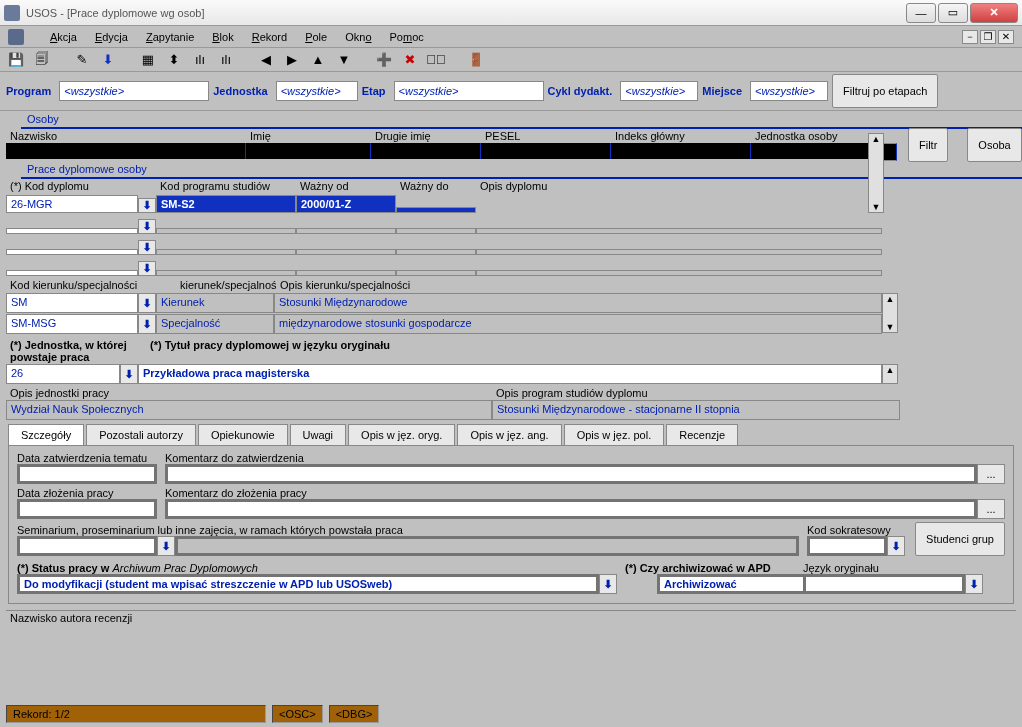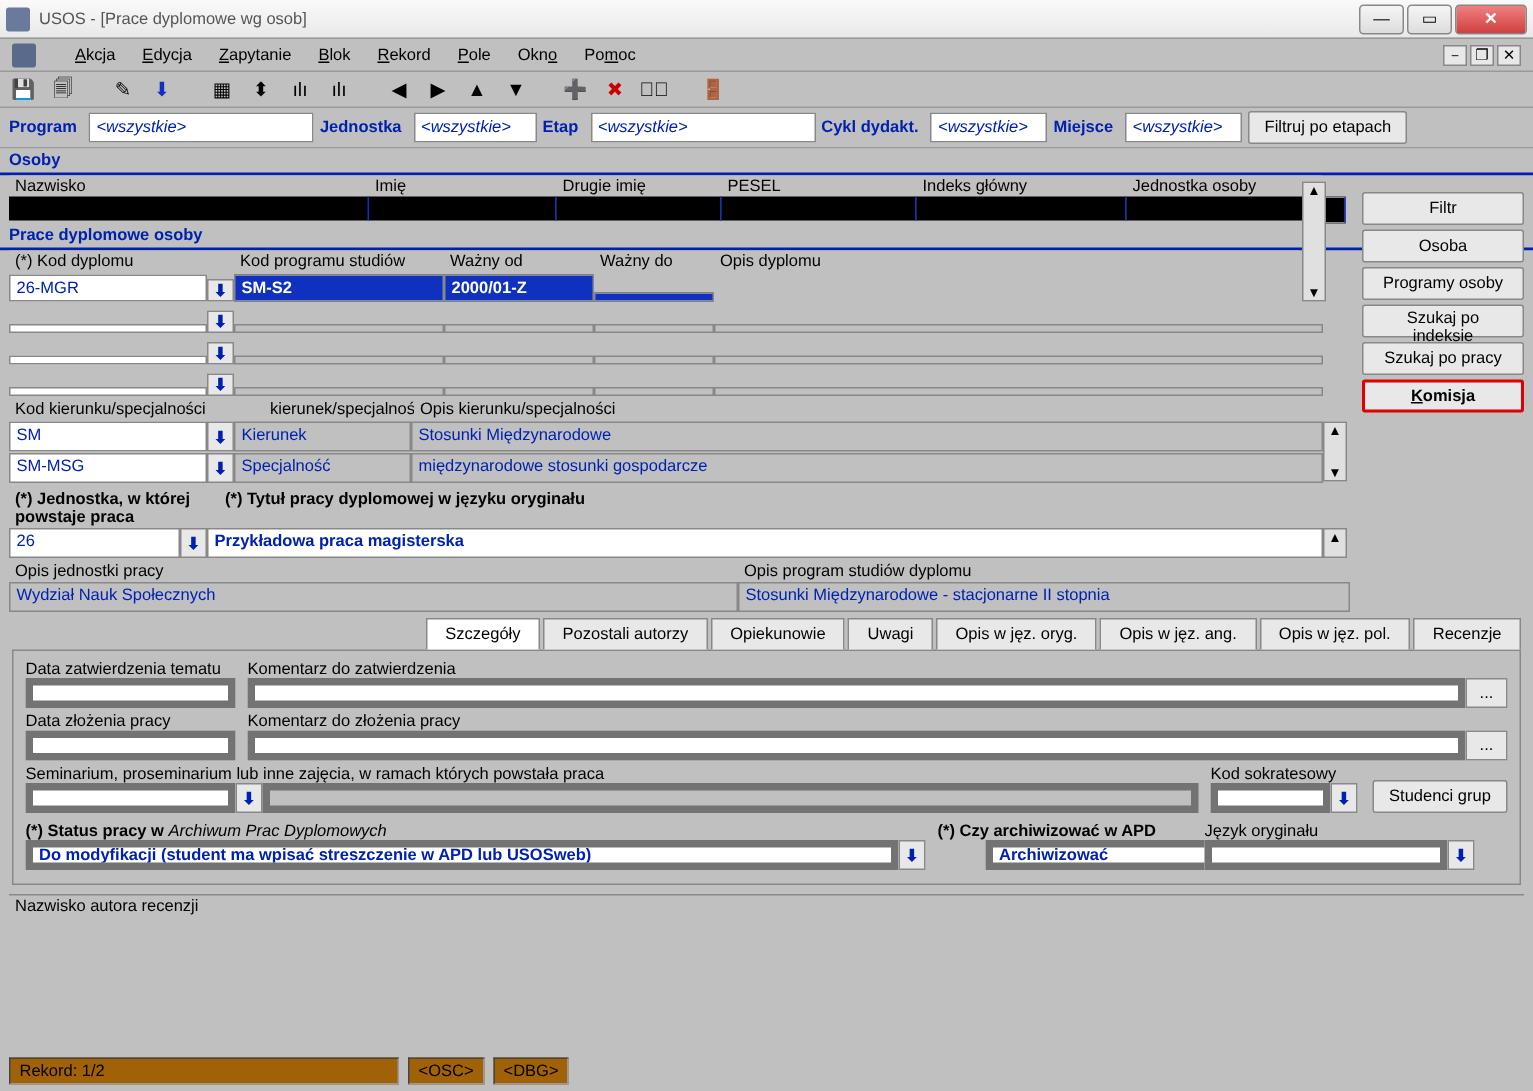--- a/index.html
+++ b/index.html
@@ -23,59 +23,59 @@
 
 
 .toolbar { height: 24px; background: #c0c0c0; display: flex; align-items: center; padding: 0 6px; gap: 6px; border-bottom: 1px solid #999; }
 .tb-btn { width: 20px; height: 20px; display: inline-flex; align-items: center; justify-content: center; font-size: 13px; cursor: pointer; }
 .tb-sep { width: 8px; }
 
 
 .filterrow { display: flex; align-items: center; background: #c0c0c0; padding: 2px 6px; gap: 4px; border-bottom: 1px solid #999; }
 .filterrow .lbl { color: #0020b0; font-weight: bold; padding-right: 4px; }
 .filterrow input { height: 20px; border: 1px solid #888; background: #fff; padding: 2px 4px; font-style: italic; color: #0020b0; }
-.btn { height: 22px; border: 1px solid #888; background: #e8e8e8; padding: 2px 10px; cursor: pointer; border-radius: 2px; }
-
-
-.section-title { color: #0020b0; font-weight: bold; padding: 2px 6px; border-bottom: 2px solid #0020b0; background: #c0c0c0; }
+.btn { height: 34px; border: 1px solid #888; background: #e8e8e8; padding: 2px 10px; cursor: pointer; border-radius: 2px; }
+
+
+.section-title { color: #0020b0; font-weight: normal; padding: 2px 6px; border-bottom: 2px solid #0020b0; background: #c0c0c0; margin-left: 21px; }
 .collabel { font-size: 11px; color: #000; padding: 1px 4px; background: #c0c0c0; }
 
 
 .person-header { display: flex; background: #c0c0c0; padding: 0 6px; }
 .person-black { height: 18px; display: flex; padding: 0 6px 2px; gap: 0; }
 .person-black > div { background: #000; border-right: 1px solid #1030c0; }
 
 
 .dip-hdrs { display: flex; padding: 0 6px; background: #c0c0c0; }
 .dip-rows { padding: 0 6px; }
 .dip-row { display: flex; height: 20px; align-items: flex-end; margin-bottom: 1px; }
 .cell { border: 1px solid #888; background: #fff; padding: 2px 4px; overflow: hidden; white-space: nowrap; }
 .cell.sel { background: #1030c0; color: #fff; font-weight: bold; }
 .cell.grey { background: #c0c0c0; }
 .lookupbtn { width: 18px; border: 1px solid #888; background: #e8e8e8; display: flex; align-items: center; justify-content: center; cursor: pointer; color: #0020b0; font-weight: bold; }
 
 
-.right-col { position: absolute; right: 6px; top: 128px; width: 108px; display: flex; flex-direction: column; gap: 3px; }
+.right-col { position: absolute; right: 6px; top: 128px; width: 108px; display: flex; gap: 19px; }
 .right-col .btn { width: 100%; text-align: center; }
 .right-col .btn.hl { border: 2px solid #e00000; font-weight: bold; }
 
 
 .spec-row { display: flex; padding: 0 6px; height: 20px; margin-top: 1px; }
 
 
-.tabset { display: flex; gap: 2px; padding: 4px 8px 0 8px; background: #c0c0c0; justify-content: flex-end; }
+.tabset { display: flex; gap: 2px; padding: 4px 8px 0 8px; background: #c0c0c0; }
 .tab { padding: 4px 12px; border: 1px solid #888; background: #e8e8e8; cursor: pointer; border-bottom: none; }
 .tab.active { background: #fff; }
 
 
 .details { border: 1px solid #888; margin: 0 8px 4px 8px; padding: 6px 8px; background: #c0c0c0; }
 .details .row { display: flex; gap: 8px; margin-bottom: 3px; align-items: flex-end; }
 .details .fld { display: flex; flex-direction: column; }
 .details .fld label { font-size: 11px; color: #000; }
-.details input.txt { height: 20px; border: 5px solid #737373; background: #fff; padding: 2px 4px; }
+.details input.txt { height: 20px; border: 3px solid #737373; background: #fff; padding: 2px 4px; }
 .ellips { width: 28px; height: 20px; border: 1px solid #888; background: #e8e8e8; cursor: pointer; }
 
 
 .status { position: absolute; left: 6px; right: 6px; bottom: 4px; display: flex; gap: 6px; font-size: 11px; }
 .status .cell-sb { border: 1px inset #999; padding: 2px 6px; background: #a16207; }
 
 
 .vscroll { width: 16px; background: #e0e0e0; border: 1px solid #888; display: flex; flex-direction: column; justify-content: space-between; align-items: center; }
 .vscroll span { font-size: 9px; cursor: pointer; }
 

